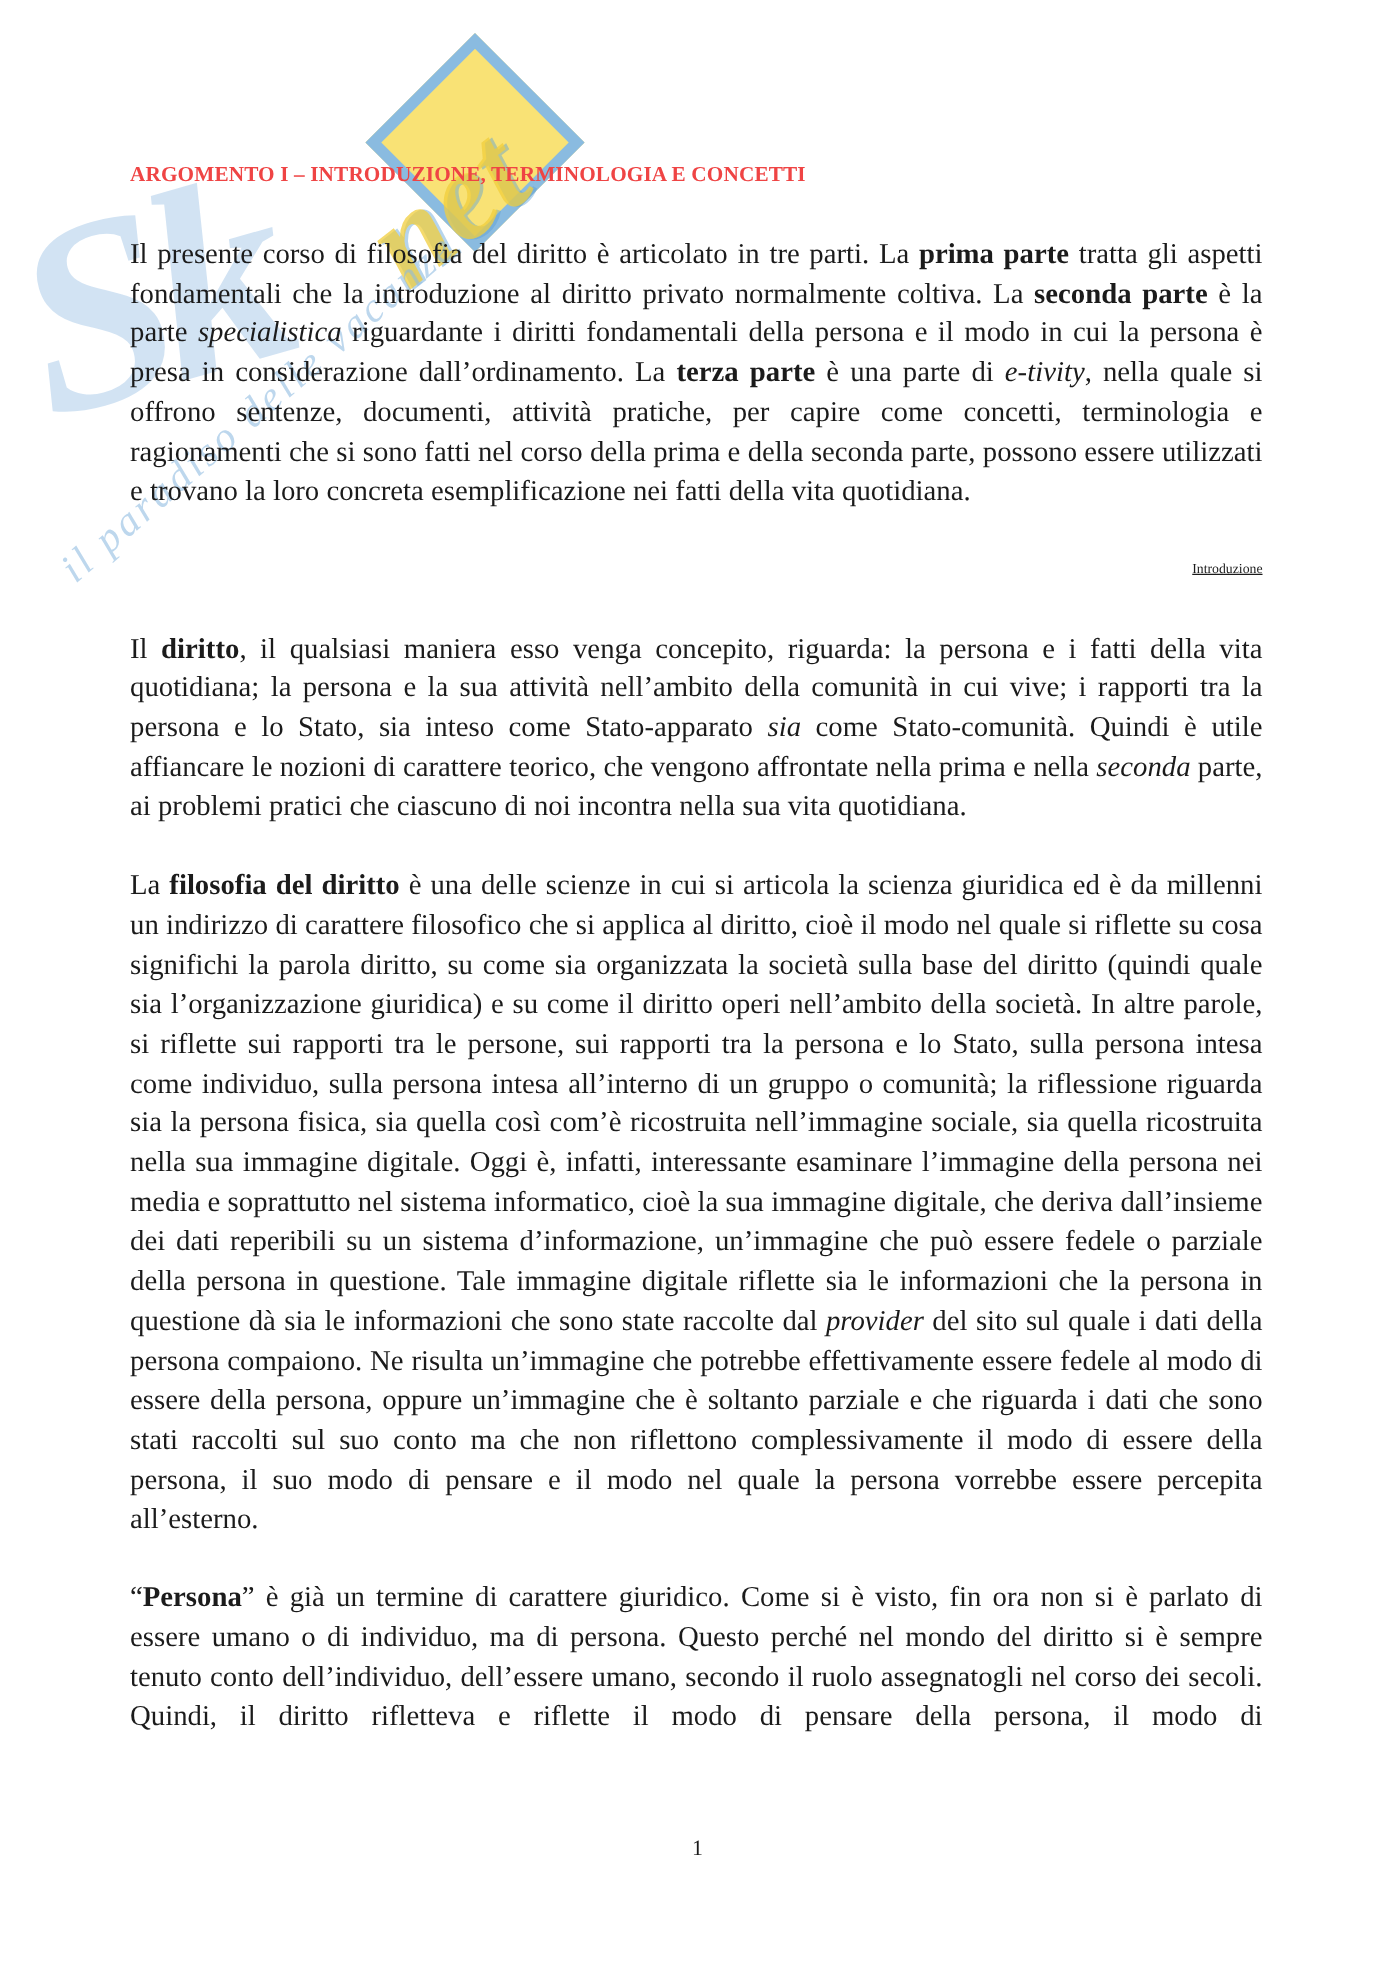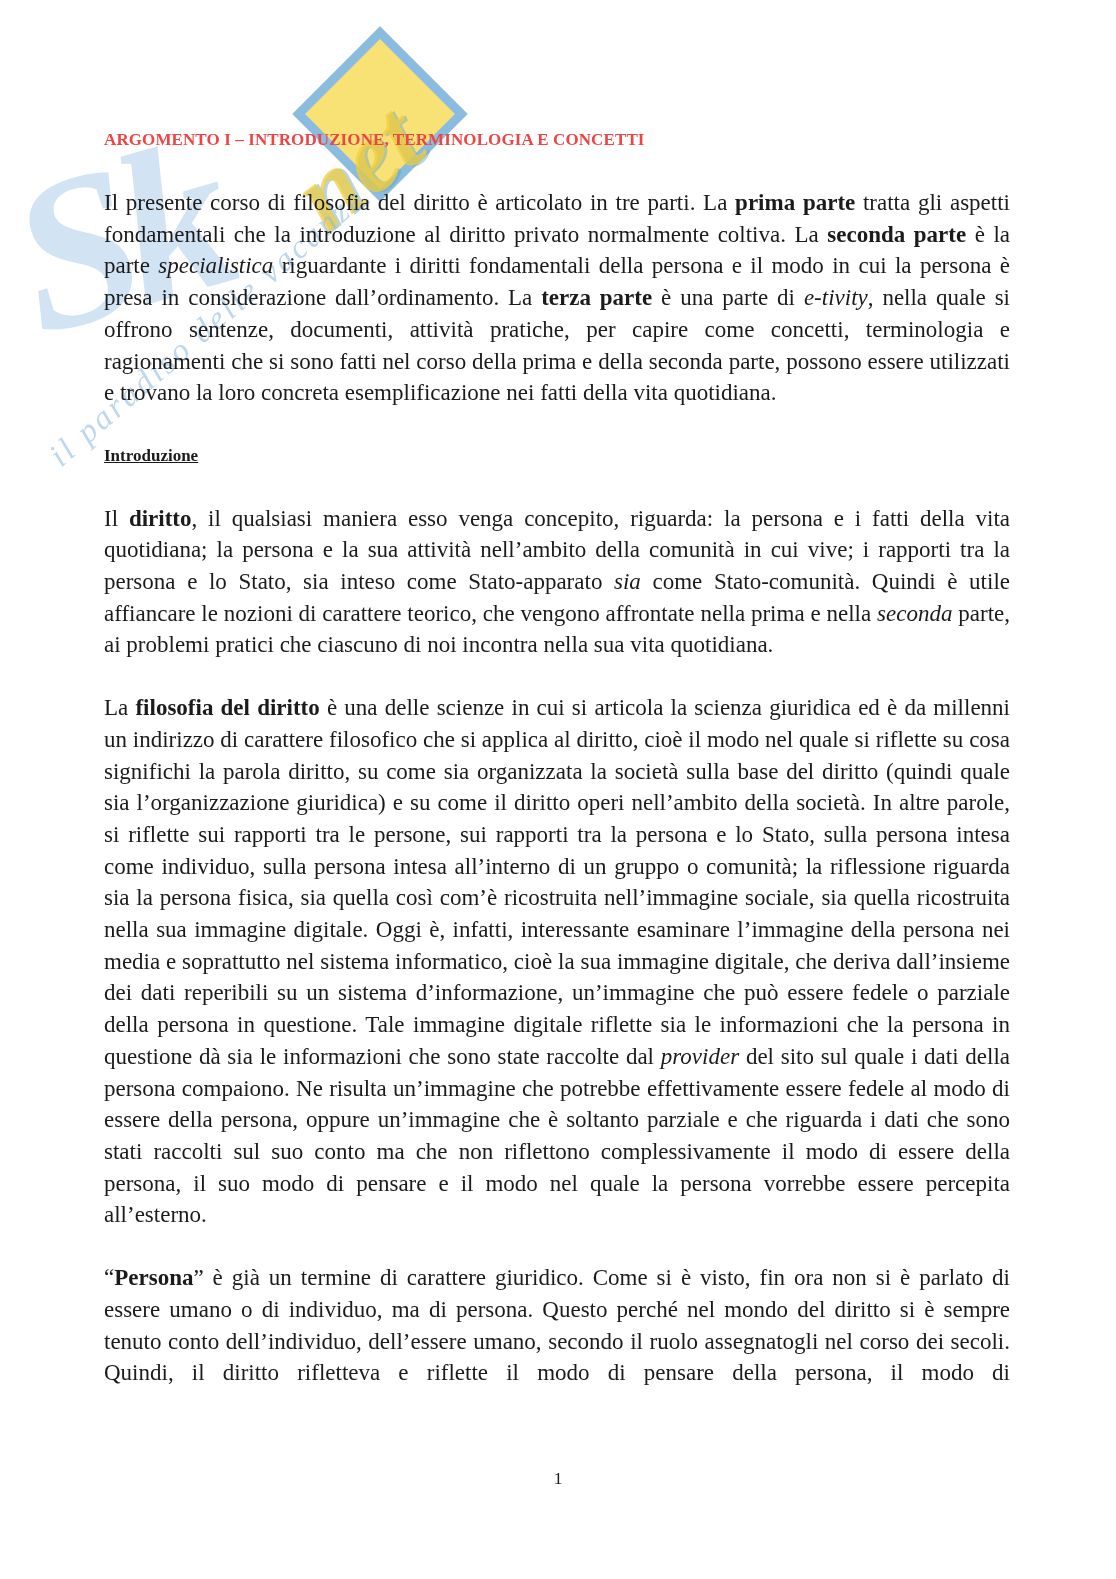--- a/index.html
+++ b/index.html
@@ -79,25 +79,26 @@
     letter-spacing: .1px;
   }
   .para {
     font-size: 23px;
     line-height: 31.7px;
     text-align: justify;
     margin: 0 0 31px 0;
   }
   .para.stretch-last { text-align-last: justify; }
   .heading {
-    font-size: 17px;
+    font-size: 11px;
     line-height: 31.7px;
-    font-weight: bold;
+    font-weight: normal;
     text-decoration: underline;
     margin: 0 0 31px 0;
+    text-align: right;
   }
   .b { font-weight: bold; }
   .i { font-style: italic; }
 
   .page-number {
     position: absolute;
     left: 0; top: 1468px;
     width: 1116px;
     text-align: center;
     font-size: 17.5px;

